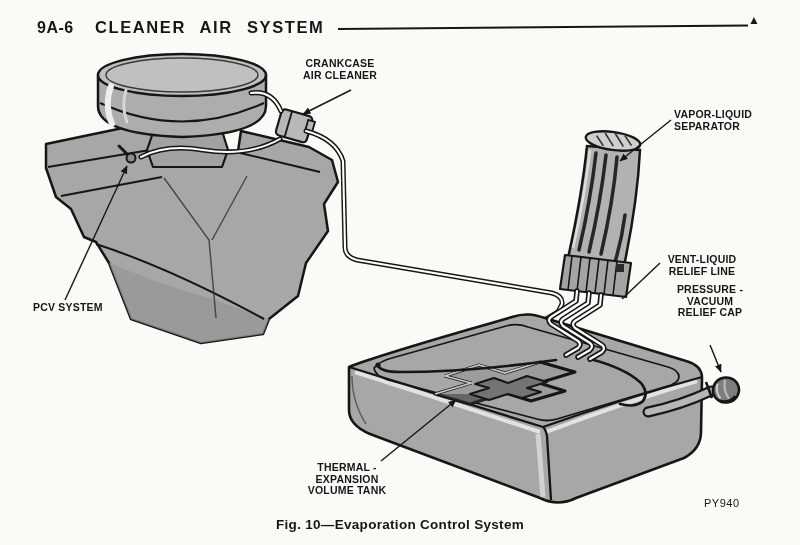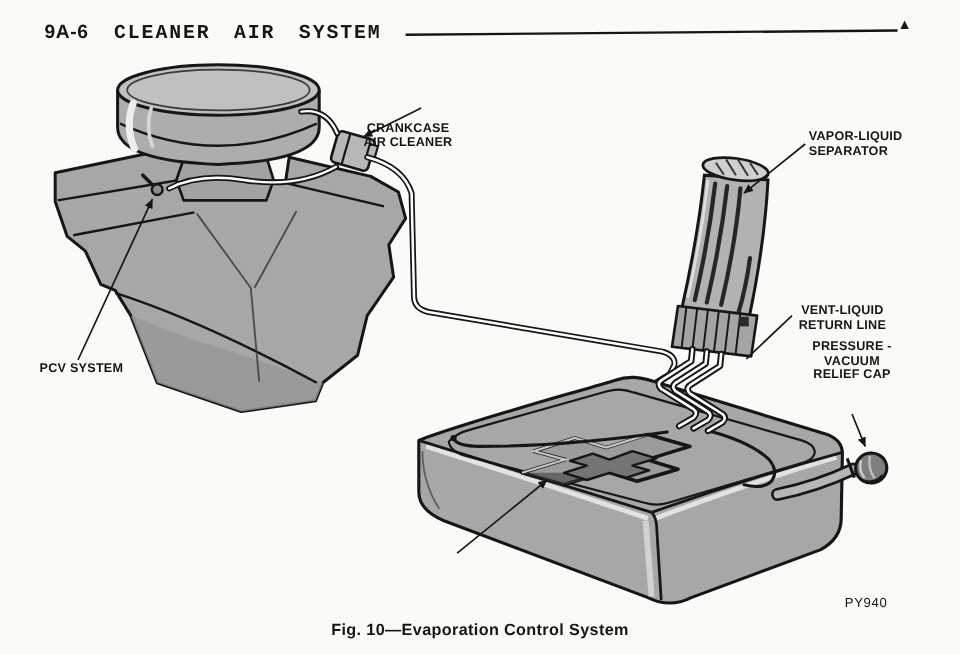--- a/index.html
+++ b/index.html
@@ -1,21 +1,21 @@
 <!DOCTYPE html>
 <html><head>
 <meta charset="utf-8">
 <style>
   html,body{margin:0;padding:0;background:#e8e8e6;}
   .page{
     position:relative;width:800px;height:545px;background:#fbfaf7;
     font-family:"Liberation Sans",sans-serif;color:#161616;overflow:hidden;
   }
   .hdr-code{position:absolute;left:37px;top:19px;font-size:16px;font-weight:700;letter-spacing:.5px;}
-  .hdr-title{position:absolute;left:95px;top:18px;font-size:16.5px;font-weight:700;letter-spacing:1.6px;word-spacing:8px;font-family:Liberation Mono, monospace;}
+  .hdr-title{position:absolute;left:95px;top:18px;font-size:16.5px;font-weight:700;letter-spacing:1.6px;word-spacing:8px;}
   .hdr-rule{position:absolute;left:338px;top:28px;width:410px;height:2.4px;background:#161616;
             transform:rotate(-0.5deg);transform-origin:left center;}
   .hdr-tri{position:absolute;left:748px;top:14px;font-size:12px;line-height:12px;color:#161616;}
   .art{position:absolute;left:0;top:0;}
   .callout{
     position:absolute;font-size:10.5px;line-height:11.5px;font-weight:700;
     letter-spacing:.2px;white-space:pre-line;color:#161616;
   }
   .c-center{text-align:center;}
   .c-left{text-align:left;}
@@ -184,26 +184,29 @@
     <g stroke="#161616" stroke-width="1.4" fill="none">
       <path d="M351,90 L303,114" marker-end="url(#arw)"></path>
       <path d="M671,120 L620,161" marker-end="url(#arw)"></path>
       <path d="M660,263 L622,299"></path>
       <path d="M710,345 L721,372" marker-end="url(#arw)"></path>
       <path d="M65,300 L127,166" marker-end="url(#arw)"></path>
       <path d="M381,461 L456,400" marker-end="url(#arw)"></path>
     </g>
   </svg>
 
-  <div class="callout c-center" style="left:278px;top:58px;width:124px;margin-top:44px;">CRANKCASE
+  <div class="callout c-center" style="left:278px;top:58px;width:124px;">CRANKCASE
 AIR CLEANER</div>
   <div class="callout c-left" style="left:674px;top:109px;width:92px;">VAPOR-LIQUID
 SEPARATOR</div>
   <div class="callout c-center" style="left:652px;top:254px;width:100px;">VENT-LIQUID
-RETURN LINE</div>
+RELIEF LINE</div>
   <div class="callout c-center" style="left:660px;top:284px;width:100px;">PRESSURE -
 VACUUM
 RELIEF CAP</div>
   <div class="callout c-left" style="left:33px;top:302px;width:90px;">PCV SYSTEM</div>
+  <div class="callout c-center" style="left:292px;top:462px;width:110px;">THERMAL -
+EXPANSION
+VOLUME TANK</div>
 
   <div class="part-code">PY940</div>
   <div class="caption">Fig. 10—Evaporation Control System</div>
 </div>
 
 </body></html>

